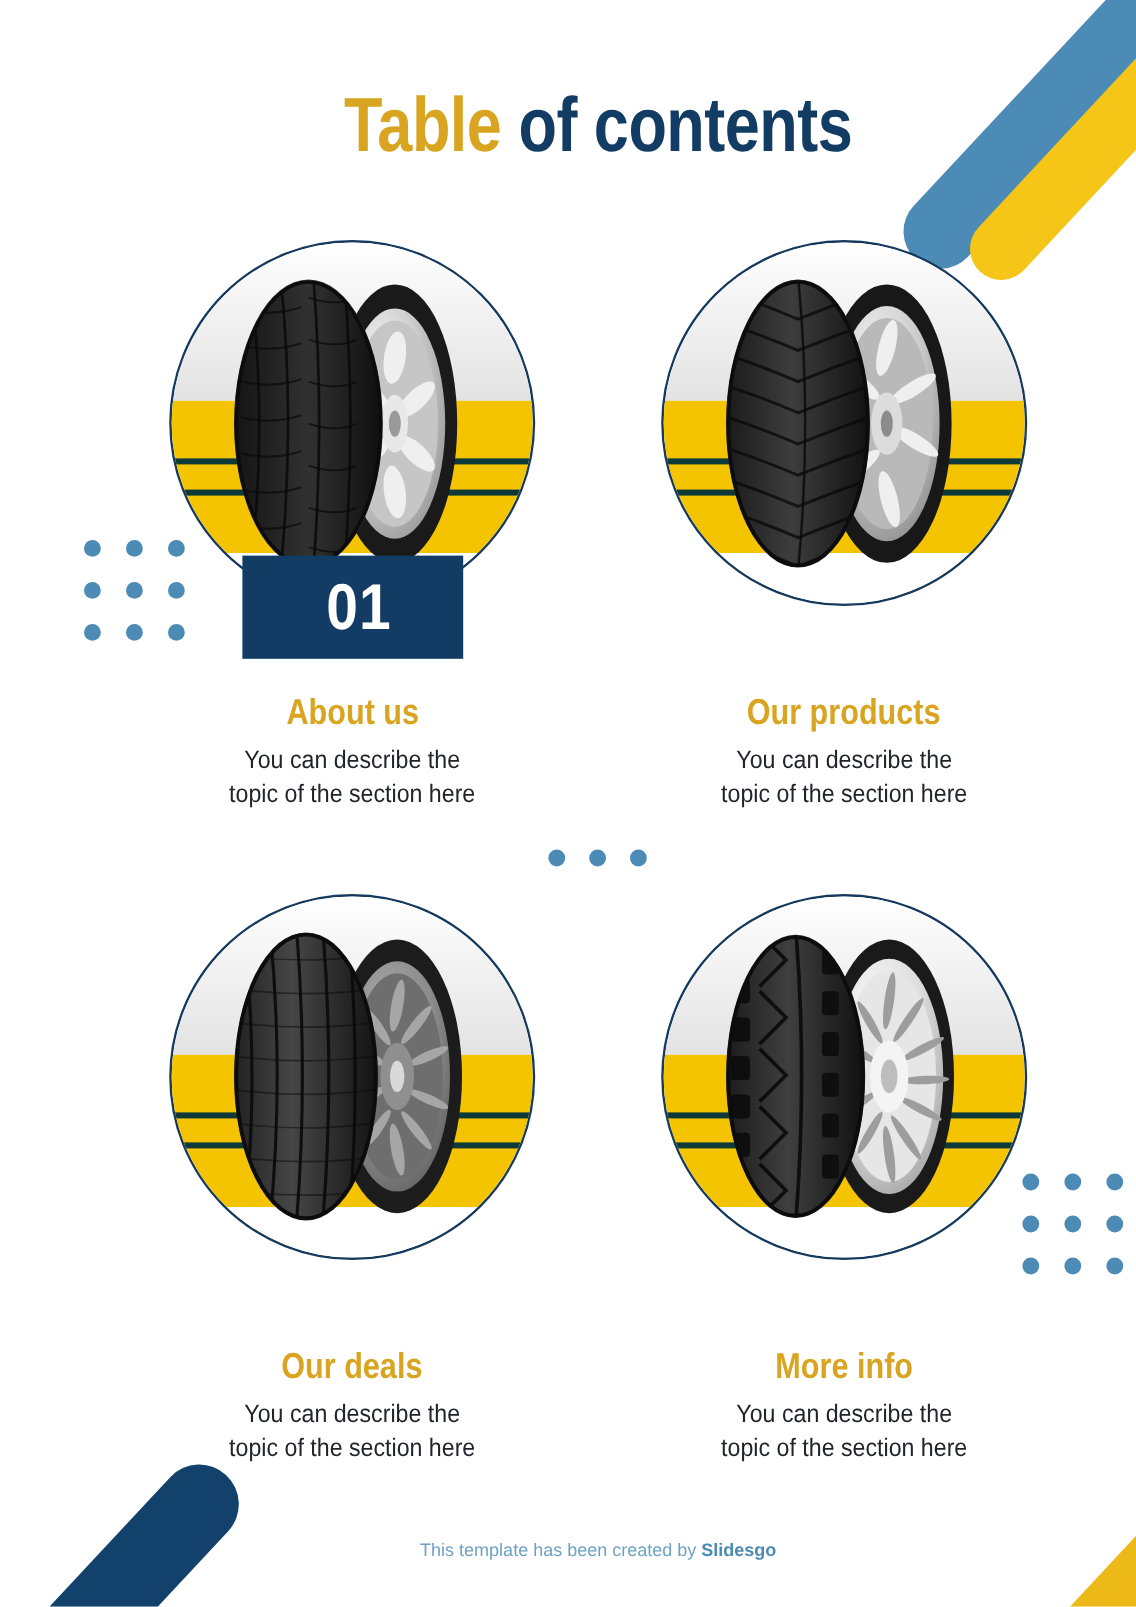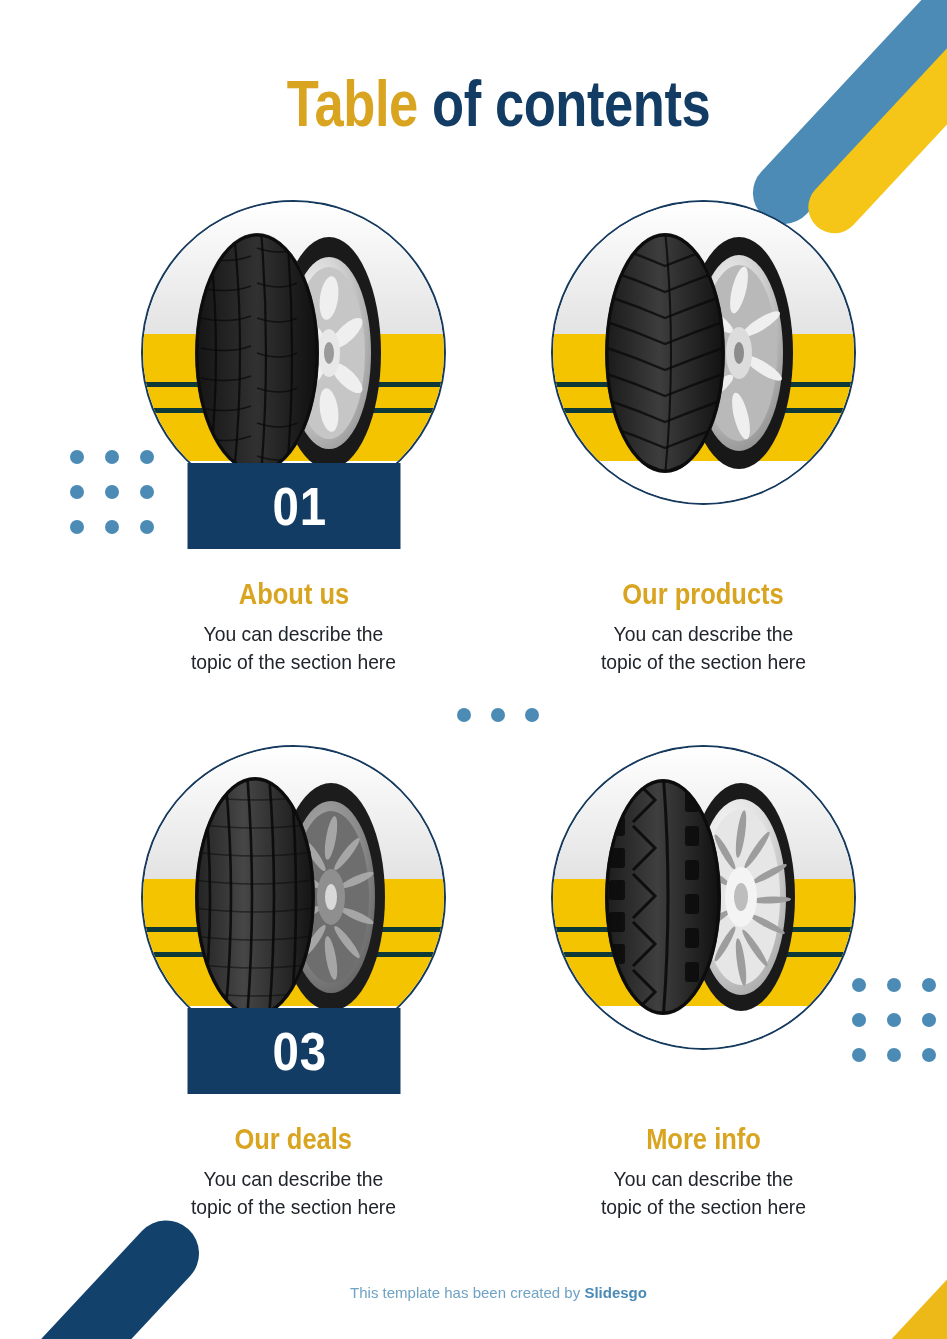--- a/index.html
+++ b/index.html
@@ -187,21 +187,21 @@
     width:230px;
     height:250px;
   }
 
   
   .num-box {
     position:absolute;
     left:50%;
     transform:translateX(-50%);
     bottom:-44px;
-    width:213px;
+    width:184px;
     height:86px;
     background:#123C63;
     display:flex;
     align-items:center;
     justify-content:center;
     z-index:5;
   }
   .num-box .num {
     color:#ffffff;
     font-size:54px;
@@ -514,23 +514,20 @@
                   <path d="M16 52 q60 8 118 0"></path>
                 <path d="M16 80 q60 8 118 0"></path>
                   <path d="M16 108 q60 8 118 0"></path>
                 <path d="M16 136 q60 8 118 0"></path>
                   <path d="M16 164 q60 8 118 0"></path>
                 <path d="M16 192 q60 8 118 0"></path>
                   <path d="M16 220 q60 8 118 0"></path>
               </g>
               <ellipse cx="76" cy="125" rx="58" ry="118" fill="none" stroke="#0c0c0c" stroke-width="3"></ellipse>
             </svg>
-          </div>
-          <div class="num-box">
-            <span class="num">03</span>
           </div>
         </div>
         <div class="item-heading">Our deals</div>
         <div class="item-body">
           <span>You can describe the</span><br>
           <span>topic of the section here</span>
         </div>
       </div>
 
       <div class="item">

